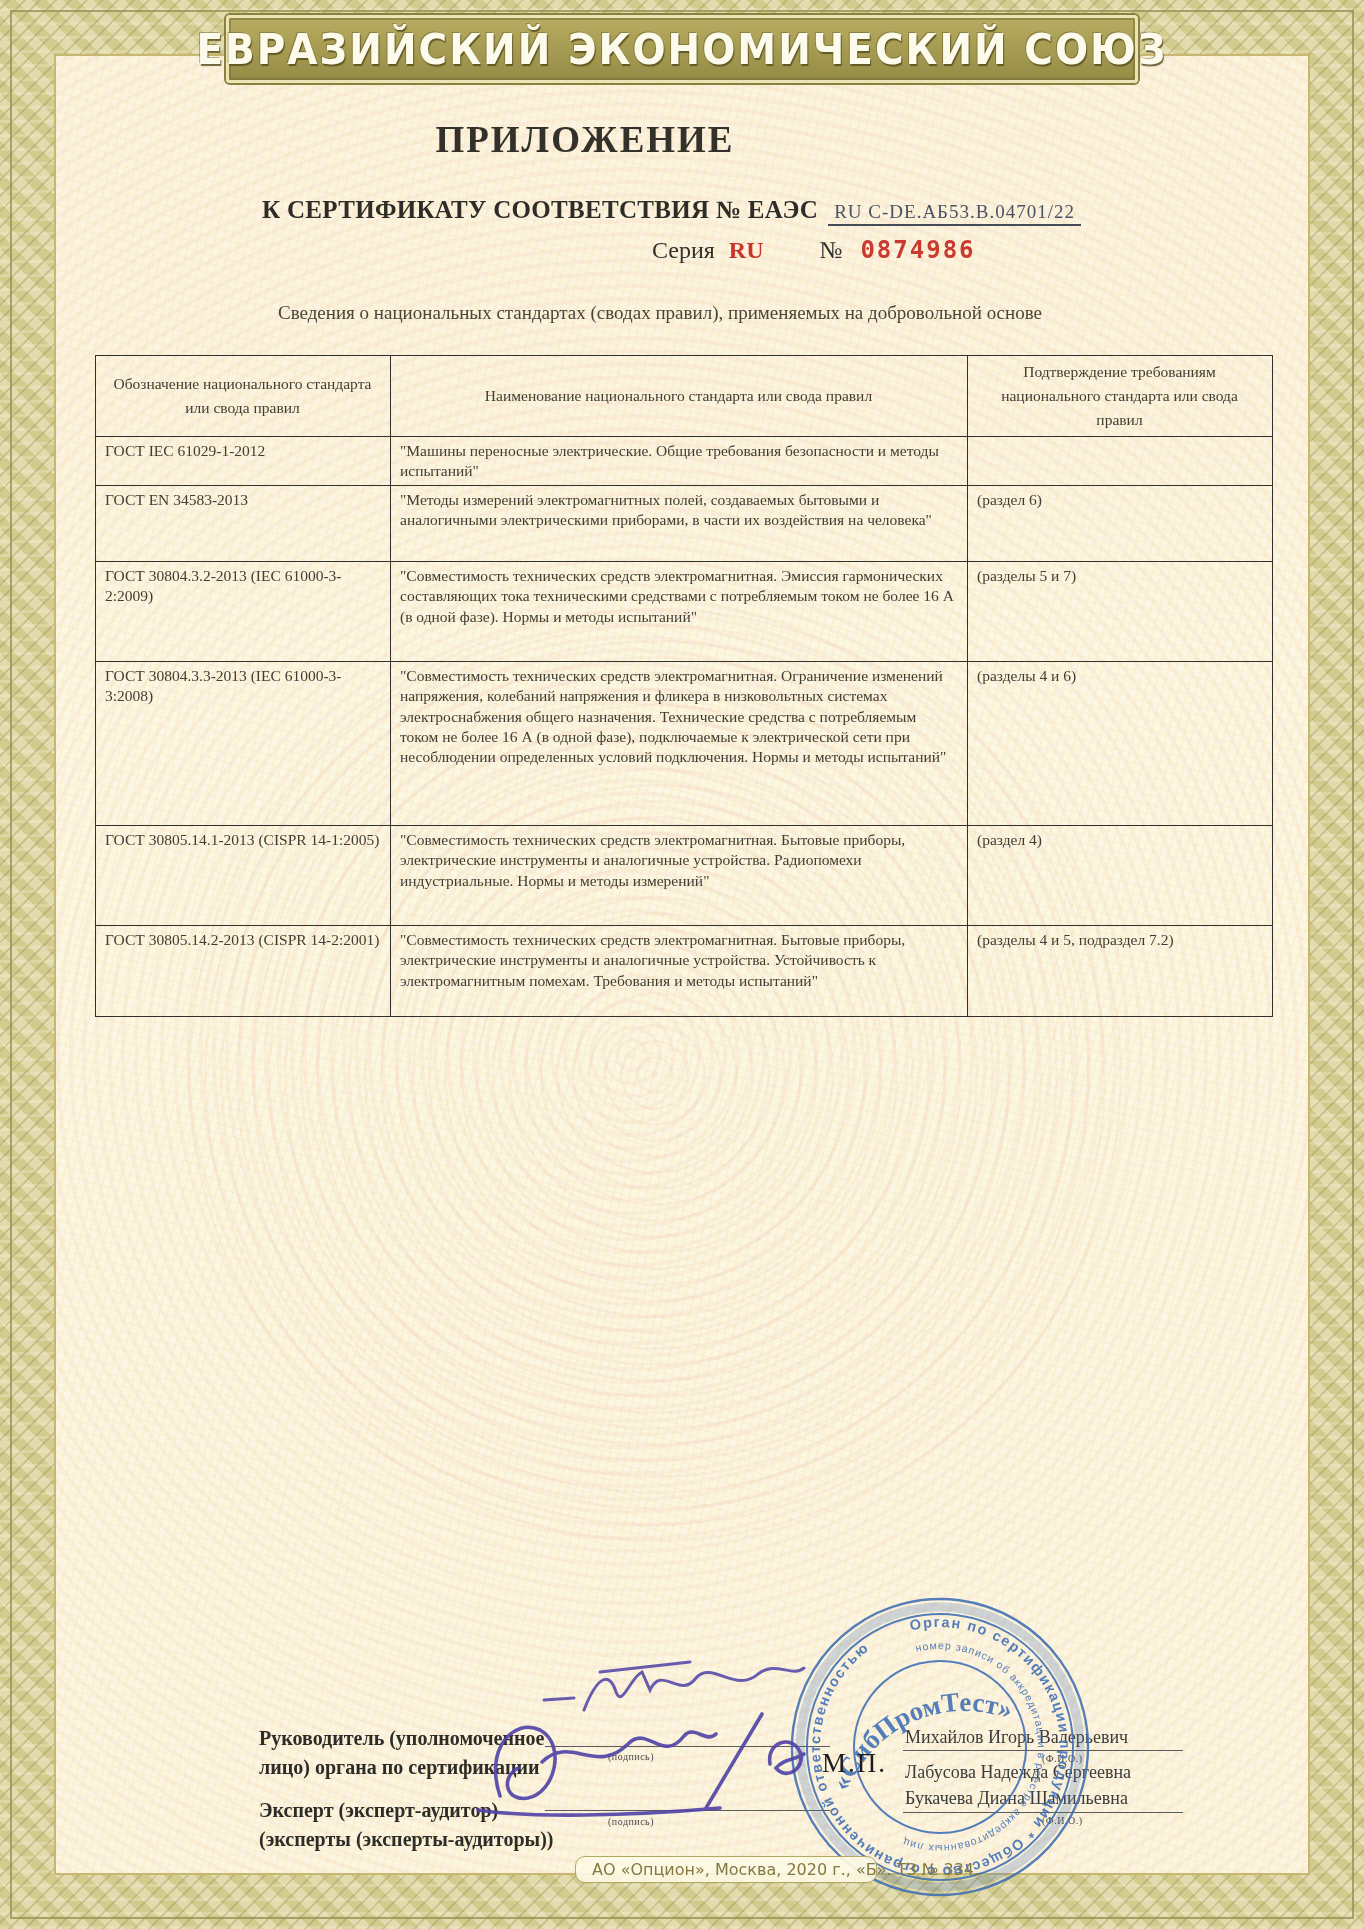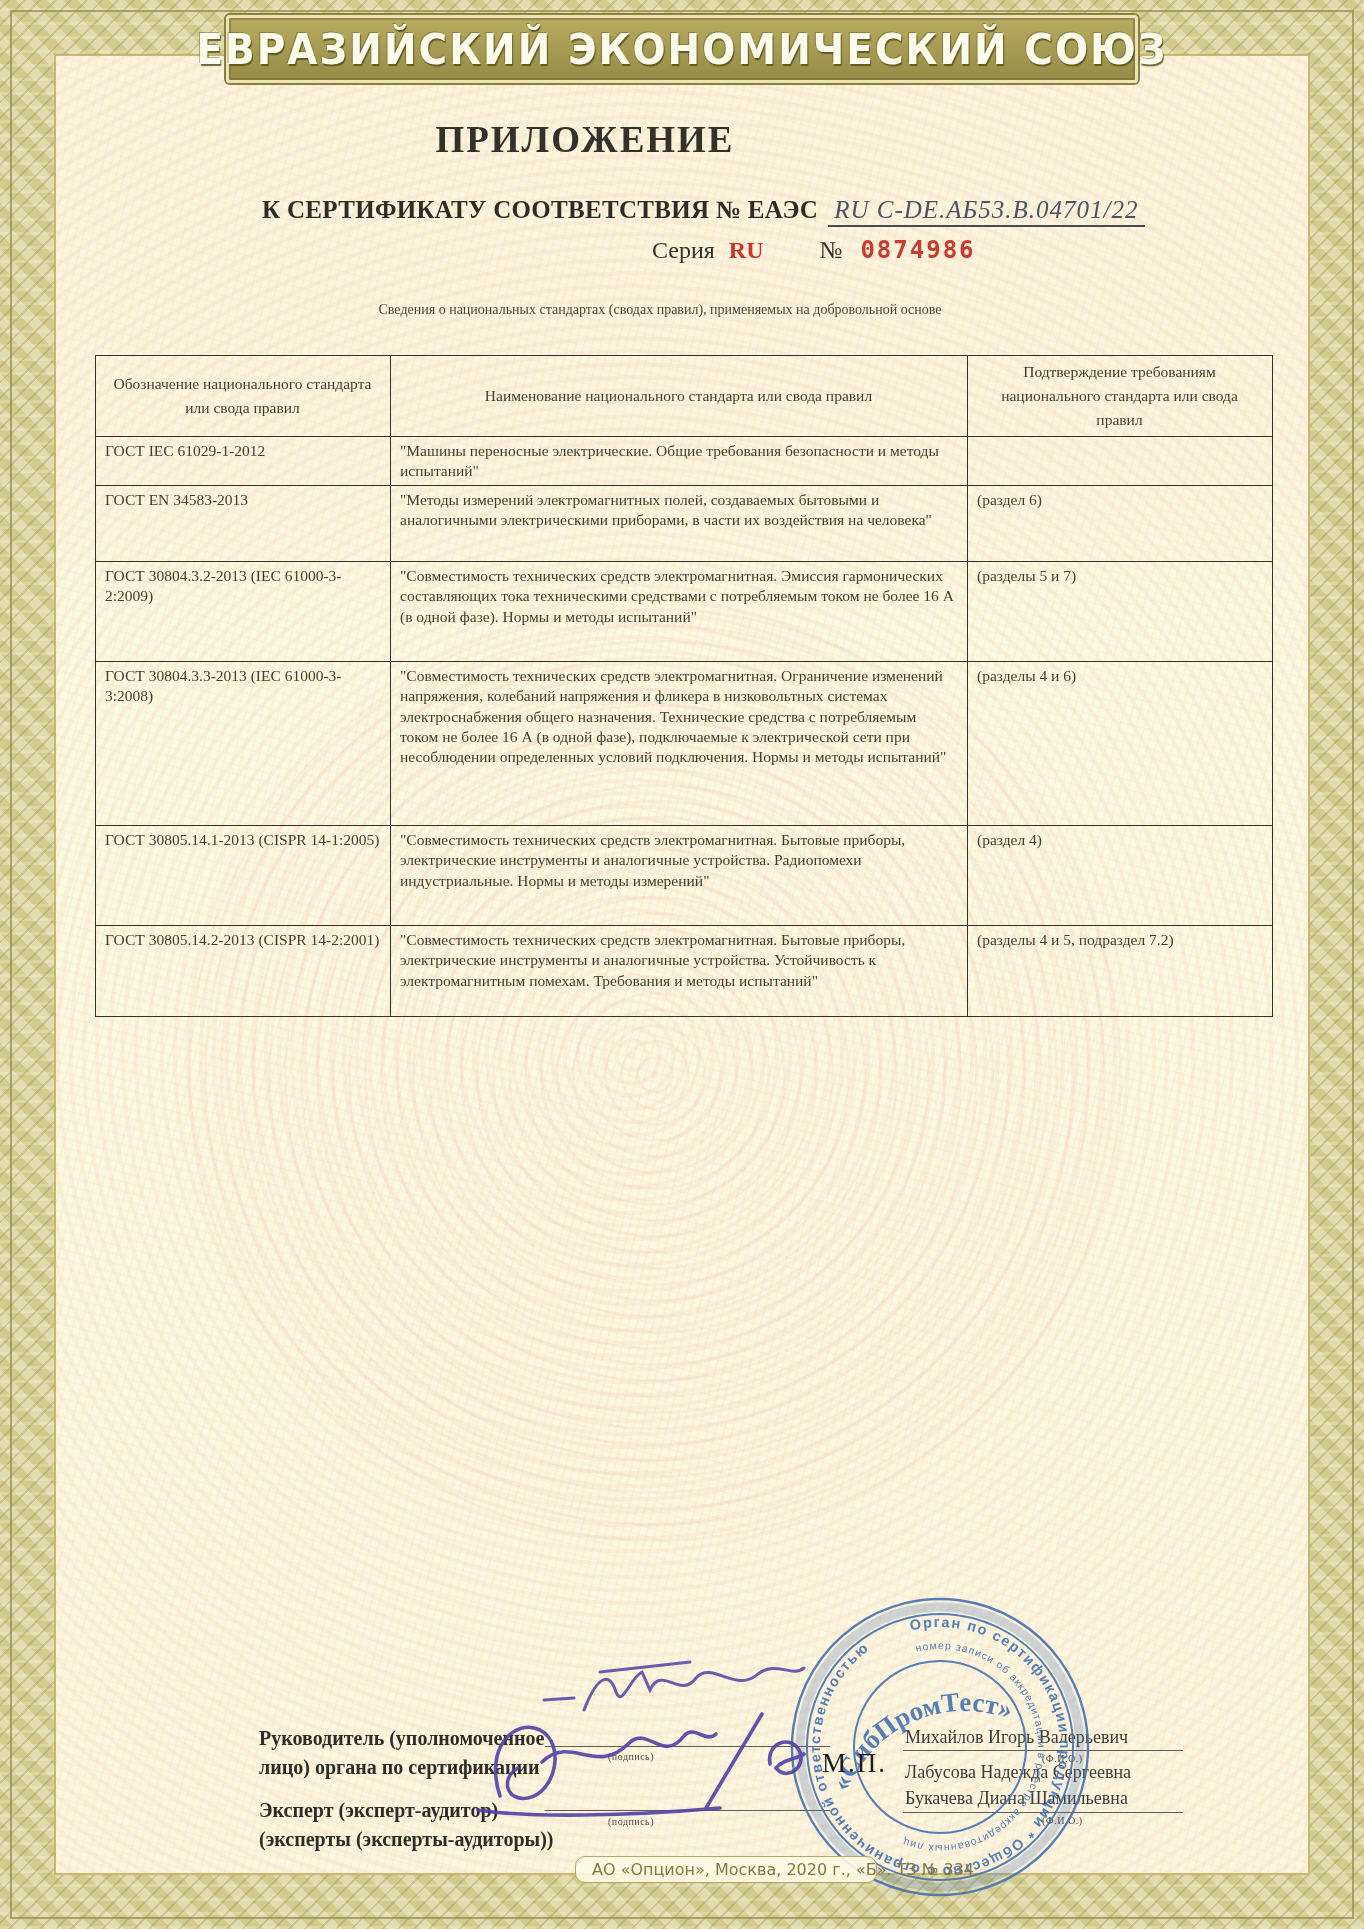--- a/index.html
+++ b/index.html
@@ -44,32 +44,32 @@
     color:#fdfbec;text-shadow:1px 2px 1px rgba(85,76,28,0.85), -1px -1px 0 rgba(85,76,28,0.4);
     transform:scaleY(1.08);white-space:nowrap;
   }
   .doc-title{
     position:absolute;top:118px;left:0;width:1170px;text-align:center;
     font-weight:bold;font-size:37px;letter-spacing:2px;color:#33312a;
   }
   .cert-line{position:absolute;top:196px;left:262px;white-space:nowrap;}
   .cert-label{font-weight:bold;font-size:25px;color:#2e2c26;letter-spacing:0.3px;}
   .cert-number{
-    font-size:25px;color:#4b5263;letter-spacing:1px;margin-left:10px;
-    border-bottom:2px solid #464b58;padding:0 6px 2px 6px;font-style:italic;
+    font-size:19px;color:#4b5263;letter-spacing:1px;margin-left:10px;
+    border-bottom:2px solid #464b58;padding:0 6px 2px 6px;
   }
   .series-line{position:absolute;top:236px;left:652px;white-space:nowrap;font-size:24px;color:#33312a;}
   .series-ru{color:#c9342b;font-weight:bold;margin-left:14px;}
   .series-no{margin-left:56px;}
   .serial-digits{
     font-family:"DejaVu Sans Mono",monospace;font-size:24px;font-weight:bold;
     color:#cb3a30;letter-spacing:2px;margin-left:18px;
   }
   .intro{position:absolute;top:300px;left:60px;width:1200px;text-align:center;
-    font-size:14px;color:#4b4536;line-height:1.38;}
+    font-size:19px;color:#4b4536;line-height:1.38;}
   .std-table{
     position:absolute;left:95px;top:355px;width:1177px;border-collapse:collapse;table-layout:fixed;
     font-size:15.5px;color:#413d31;
   }
   .std-table td,.std-table th{
     border:1.6px solid #32302a;vertical-align:top;text-align:left;
     padding:4px 10px 4px 9px;line-height:1.3;font-weight:normal;
   }
   .std-table thead th{text-align:center;vertical-align:middle;line-height:1.55;}
   .col-designation{width:295px;}

